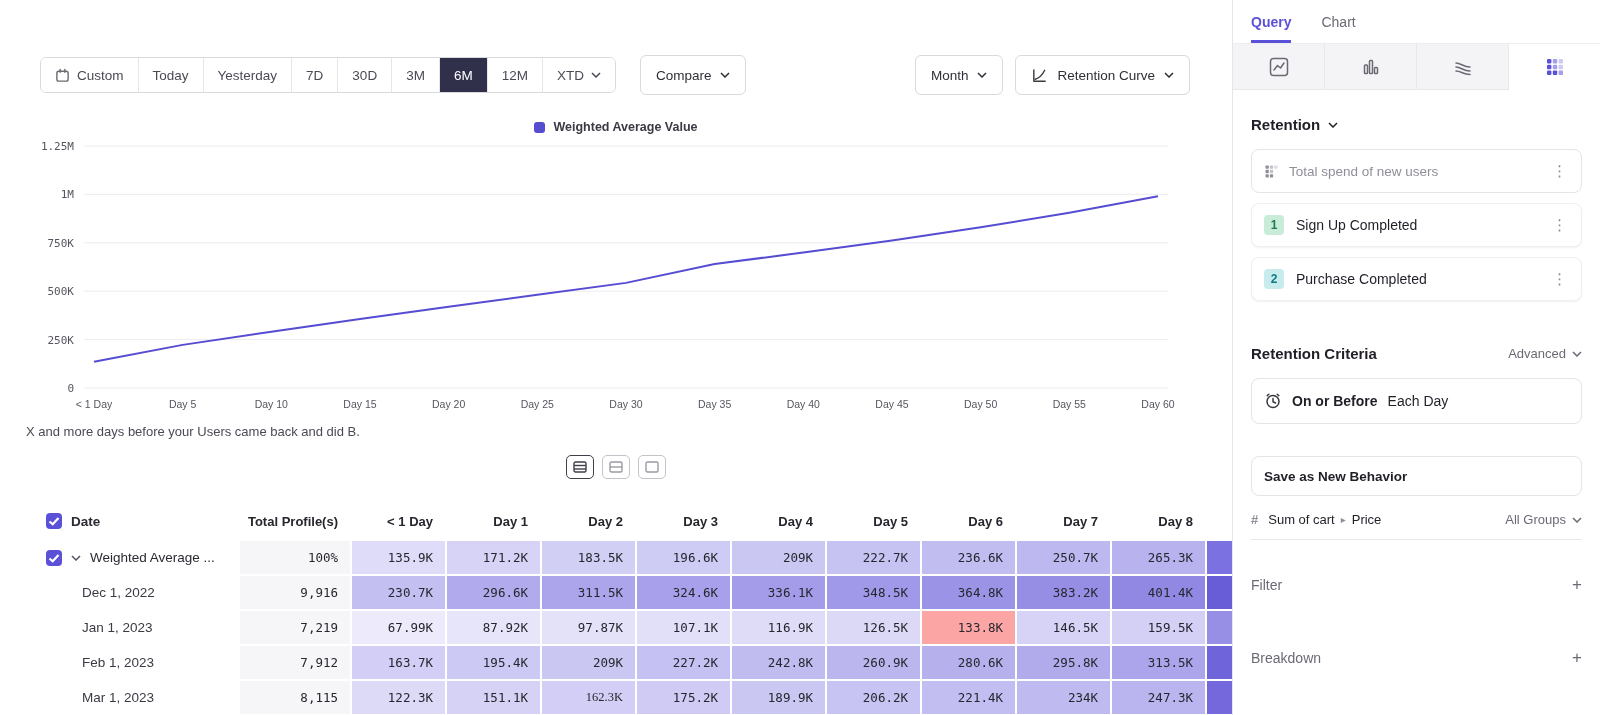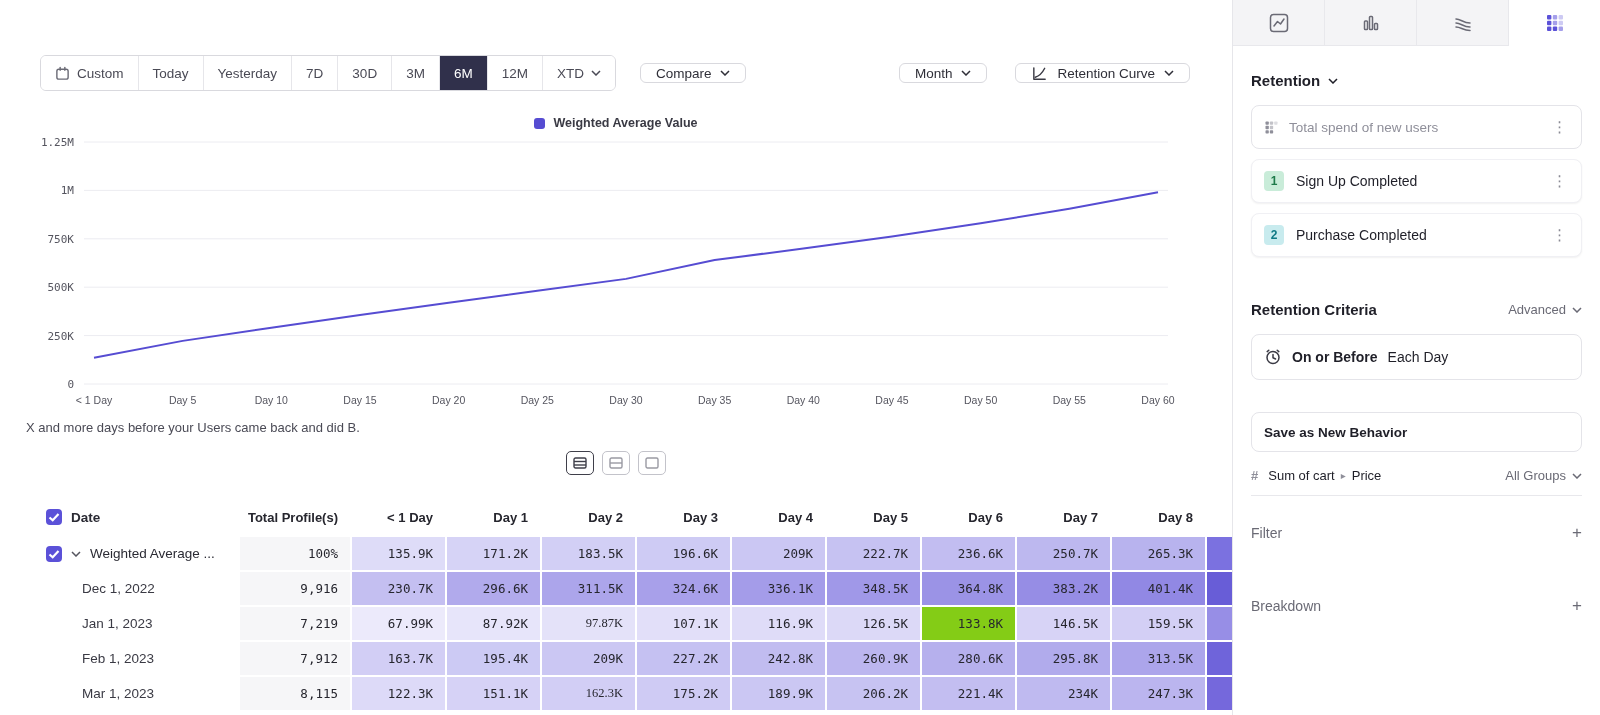--- a/index.html
+++ b/index.html
@@ -8,23 +8,23 @@
   .app{display:flex;width:1600px;height:715px}
   .main{flex:0 0 1232px;width:1232px;position:relative}
   .sidebar{flex:1;border-left:1px solid #e6e6ea;background:#fff}
 
   
   .toolbar{display:flex;align-items:center;margin:55px 42px 0 40px}
   .range-group{display:flex;border:1px solid #d9d9de;border-radius:6px;overflow:hidden;height:36px;background:#fff}
   .range-btn{display:flex;align-items:center;gap:7px;padding:0 14px;font-size:13.5px;color:#4a4a55;background:#fff;border:none;border-left:1px solid #e6e6ea;cursor:pointer;font-family:inherit;white-space:nowrap}
   .range-btn:first-child{border-left:none}
   .range-btn.selected{background:#30304b;color:#fff}
-  .btn{display:flex;align-items:center;gap:9px;height:20px;padding:0 15px;border:1px solid #d9d9de;border-radius:6px;background:#fff;font-size:13.5px;font-weight:500;color:#2f2f38;cursor:pointer;font-family:inherit;white-space:nowrap}
+  .btn{display:flex;align-items:center;gap:9px;height:40px;padding:0 15px;border:1px solid #d9d9de;border-radius:6px;background:#fff;font-size:13.5px;font-weight:500;color:#2f2f38;cursor:pointer;font-family:inherit;white-space:nowrap}
   .compare{margin-left:24px}
-  .right-controls{margin-left:auto;display:flex;gap:28px}
+  .right-controls{margin-left:auto;display:flex;gap:12px}
   .chev{fill:none;stroke:currentColor;stroke-width:1.5;flex:0 0 auto}
   .icon-stroke{fill:none;stroke:#6a6a75;stroke-width:1.5;stroke-linecap:round;stroke-linejoin:round}
   .icon-dark{fill:none;stroke:#3a3a44;stroke-width:1.5;stroke-linecap:round;stroke-linejoin:round}
 
   
   .legend{display:flex;justify-content:center;align-items:center;gap:8px;margin-top:25px;font-size:12.5px;font-weight:700;color:#3a3a44}
   .legend-swatch{width:11px;height:11px;border-radius:3px}
   .chart-wrap{margin:2px 0 0 26px}
   .gridline{stroke:#ececf1;stroke-width:1}
   .ylabel{font-family:"DejaVu Sans Mono",monospace;font-size:11px;fill:#55555f;text-anchor:end}
@@ -78,21 +78,21 @@
   .when-card{margin-top:16px;height:46px;gap:10px;cursor:pointer}
   .when-strong{font-size:14px;font-weight:600;color:#1f1f28}
   .when-val{font-size:14px;color:#1f1f28;}
   .save-card{margin-top:32px;height:40px;cursor:pointer}
   .save-card span{font-size:13.5px;font-weight:600;color:#1f1f28}
   .measure-row{display:flex;align-items:center;height:40px;margin-top:4px;border-bottom:1px solid #e8e8ec;cursor:pointer}
   .hash{color:#8f8f9a;font-size:13px;font-weight:700;margin-right:10px}
   .measure-label{font-size:13px;font-weight:500;color:#1f1f28}
   .measure-sep{color:#8f8f9a;font-size:10px;margin:0 6px}
   .groups{margin-left:auto;display:flex;align-items:center;gap:6px;font-size:13px;color:#6a6a75;cursor:pointer}
-  .add-row{display:flex;align-items:center;margin-top:28px}
+  .add-row{display:flex;align-items:center;margin-top:36px}
   .add-row.breakdown{margin-top:56px}
   .add-label{font-size:14px;color:#6a6a75;font-weight:500}
   .plus{margin-left:auto;color:#6a6a75;font-size:17px;cursor:pointer;line-height:1}
 </style>
 </head>
 <body>
 
 <div class="app">
 
   <div class="main">
@@ -270,25 +270,25 @@
           <div class="cell num" style="background: rgb(145, 136, 228);">401.4K</div>
           <div class="cell" style="background: rgb(104, 93, 215);"></div>
         </div>
         <div class="trow">
           <div class="cell date-cell child">
             <span class="row-label">Jan 1, 2023</span>
           </div>
           <div class="cell num total">7,219</div>
           <div class="cell num" style="background: rgb(236, 234, 251);">67.99K</div>
           <div class="cell num" style="background: rgb(231, 229, 250);">87.92K</div>
-          <div class="cell num" style="background: rgb(228, 226, 249); font-family: Liberation Serif, serif;">97.87K</div>
+          <div class="cell num" style="background: rgb(228, 226, 249);">97.87K</div>
           <div class="cell num" style="background: rgb(226, 223, 249);">107.1K</div>
           <div class="cell num" style="background: rgb(223, 220, 248);">116.9K</div>
           <div class="cell num" style="background: rgb(220, 217, 247);">126.5K</div>
-          <div class="cell num" style="background: #84cc16;">133.8K</div>
+          <div class="cell num" style="background: #fca5a5;">133.8K</div>
           <div class="cell num" style="background: rgb(215, 211, 246);">146.5K</div>
           <div class="cell num" style="background: rgb(211, 207, 245);">159.5K</div>
           <div class="cell" style="background: rgb(151, 142, 230);"></div>
         </div>
         <div class="trow">
           <div class="cell date-cell child">
             <span class="row-label">Feb 1, 2023</span>
           </div>
           <div class="cell num total">7,912</div>
           <div class="cell num" style="background: rgb(210, 206, 245);">163.7K</div>
@@ -316,20 +316,28 @@
           <div class="cell num" style="background: rgb(195, 190, 241);">221.4K</div>
           <div class="cell num" style="background: rgb(191, 186, 240);">234K</div>
           <div class="cell num" style="background: rgb(187, 181, 239);">247.3K</div>
           <div class="cell" style="background: rgb(117, 104, 220);"></div>
         </div>
       </div>
   </div>
 
   <aside class="sidebar">
 
+    <div class="tabs">
+      <div class="tab active" style="color: rgb(91, 81, 216); border-bottom-color: rgb(91, 81, 216);">
+        <span>Query</span>
+      </div>
+      <div class="tab">
+        <span>Chart</span>
+      </div>
+    </div>
 
     <div class="tiles">
       <div class="tile">
         <svg width="20" height="20" viewBox="0 0 20 20" class="icon-stroke">
           <rect x="1.5" y="1.5" width="17" height="17" rx="3"></rect>
           <polyline points="5,13 8.5,8.5 11.5,11 15,6"></polyline>
         </svg>
       </div>
       <div class="tile">
         <svg width="20" height="20" viewBox="0 0 20 20" class="icon-stroke">

